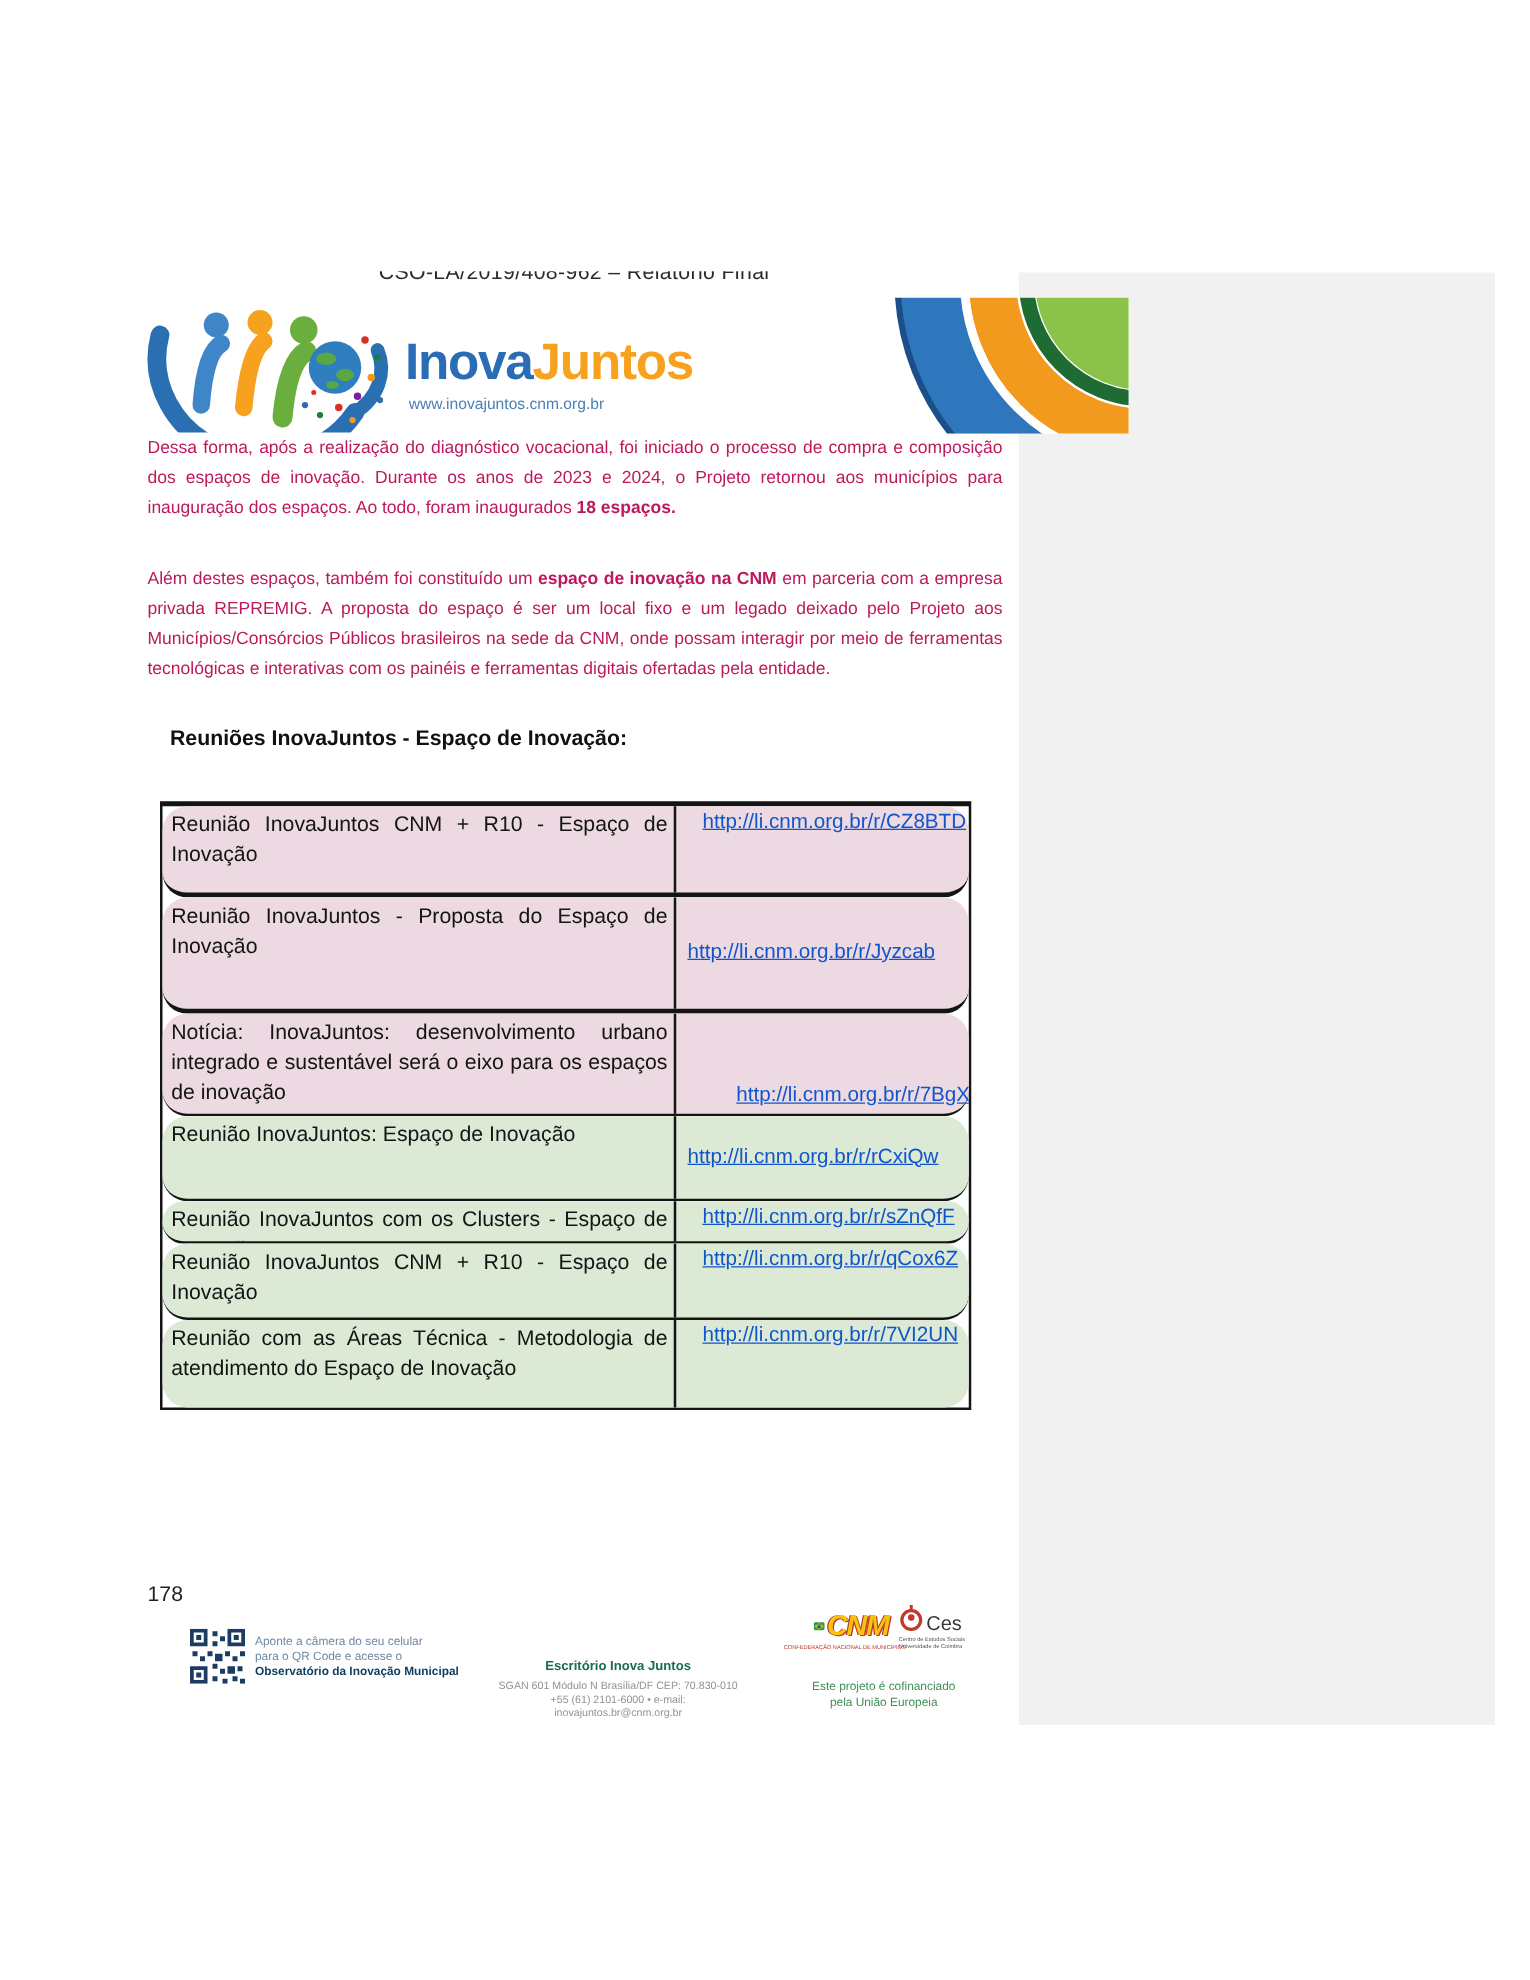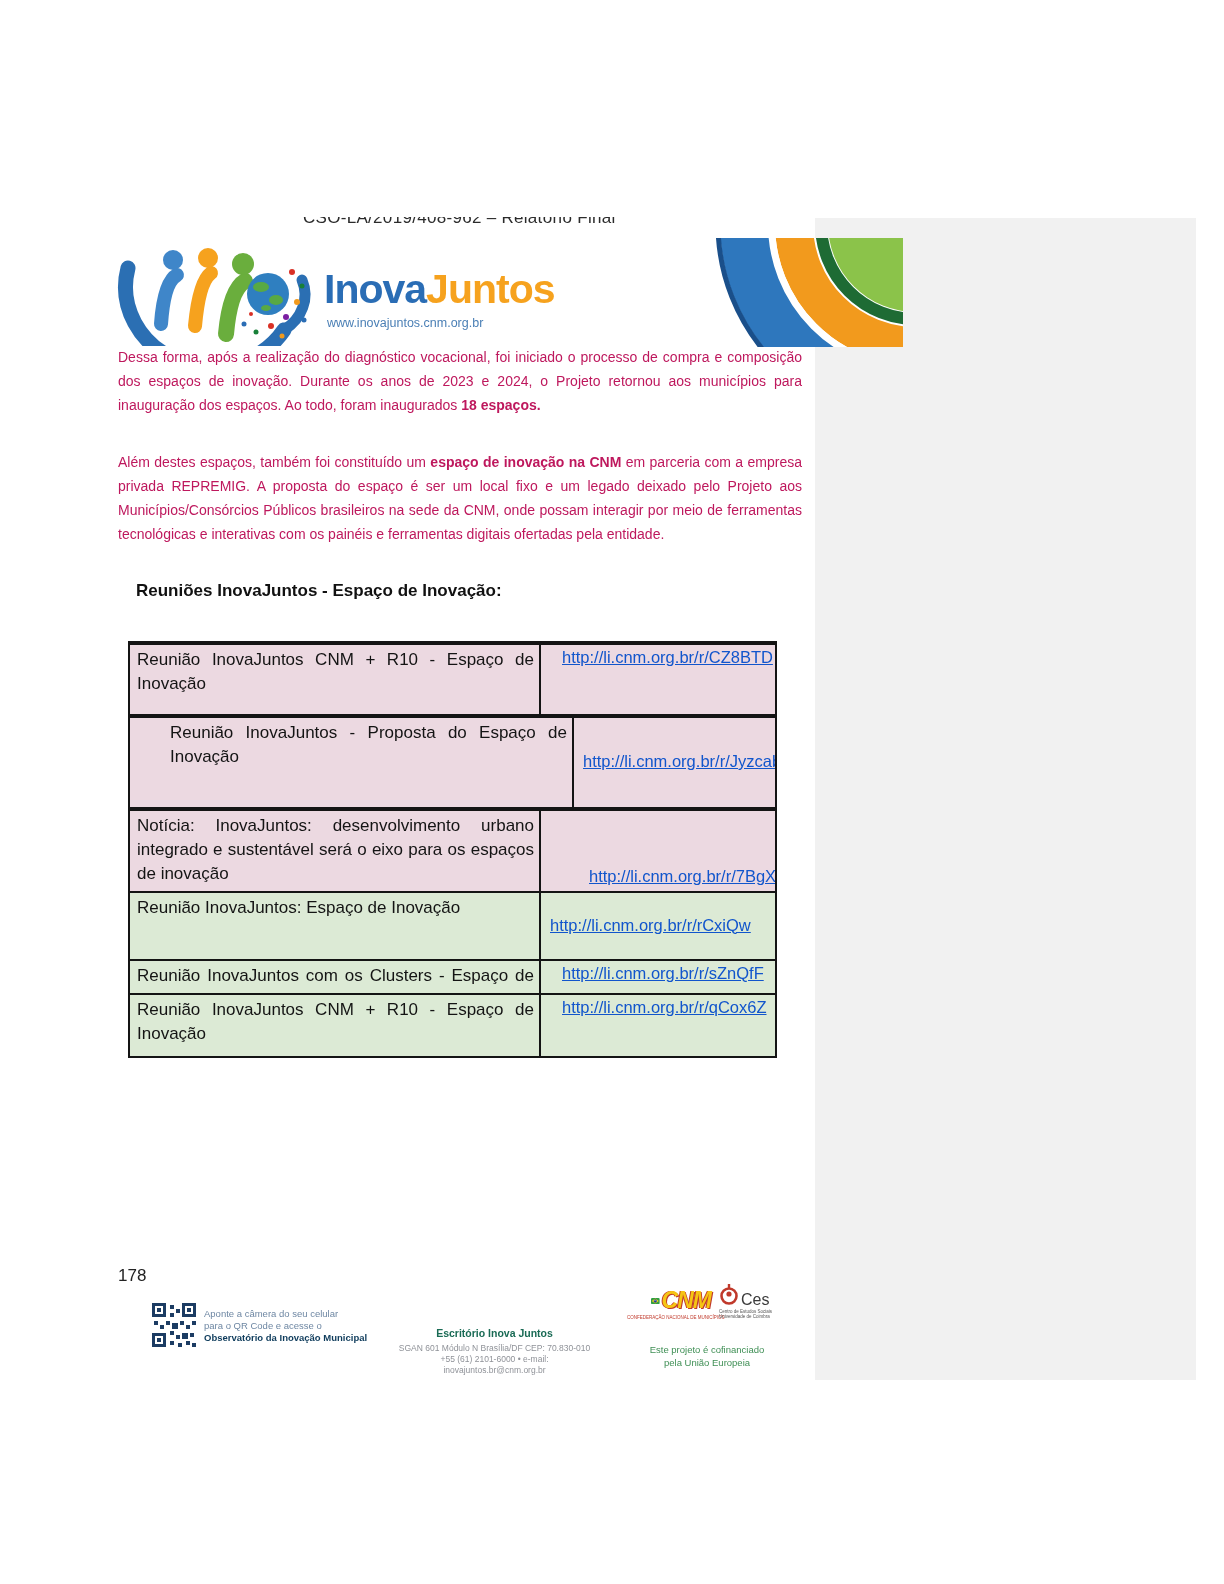--- a/index.html
+++ b/index.html
@@ -27,24 +27,24 @@
   
   .para { position:absolute; left:118px; width:684px; font-size:14px; line-height:24px; text-align:justify; color:#be185d; }
   .para.p1 { top:345px; }
   .para.p2 { top:450px; }
   .para b { font-weight:bold; }
 
   .section-heading { position:absolute; left:136px; top:581px; font-size:17px; font-weight:bold; color:#111; }
 
   
   .links-table { position:absolute; left:128px; top:641px; width:649px; border:2px solid #141414; border-top:4px solid #141414; }
-  .trow { display:flex; width:100%; border-bottom:2px solid #141414; }
+  .trow { display:flex; width:100%; border-bottom:2px solid #141414;border-radius:20px; }
   .trow:last-child { border-bottom:none; }
   .trow:nth-child(1) { height:73px; border-bottom:4px solid #141414; }
-  .trow:nth-child(2) { height:93px; border-bottom:4px solid #141414;padding-left:33px; }
+  .trow:nth-child(2) { height:93px; border-bottom:4px solid #141414; }
   .trow:nth-child(3) { height:82px; }
   .trow:nth-child(4) { height:68px; }
   .trow:nth-child(5) { height:34px; }
   .trow:nth-child(6) { height:61px; }
   .trow:nth-child(7) { height:70px; }
   .bg-pink { background:#ecd9e1; }
   .bg-green { background:#dcead5; }
   .title-cell { width:411px; border-right:2px solid #141414; padding:3px 5px 3px 7px; font-size:17px; line-height:24px; text-align:justify; color:#141414; overflow:hidden; }
   .link-cell { flex:1; display:flex; flex-direction:column; padding:1px 4px 3px 9px; overflow:hidden; }
   .link-cell.pos-top { justify-content:flex-start;padding-left:21px; }
@@ -157,20 +157,26 @@
       <div class="trow bg-green">
         <div class="title-cell">Reunião InovaJuntos com os Clusters - Espaço de Inovação</div>
         <div class="link-cell pos-top">
           <a href="#">http://li.cnm.org.br/r/sZnQfF</a>
         </div>
       </div>
       <div class="trow bg-green">
         <div class="title-cell">Reunião InovaJuntos CNM + R10 - Espaço de Inovação</div>
         <div class="link-cell pos-top">
           <a href="#">http://li.cnm.org.br/r/qCox6Z</a>
+        </div>
+      </div>
+      <div class="trow bg-green">
+        <div class="title-cell">Reunião com as Áreas Técnica - Metodologia de atendimento do Espaço de Inovação</div>
+        <div class="link-cell pos-top">
+          <a href="#">http://li.cnm.org.br/r/7VI2UN</a>
         </div>
       </div>
     </div>
 
   <div class="page-number">178</div>
 
   <svg class="qr-icon" width="44" height="44" viewBox="0 0 44 44">
     <g fill="#1c3c63">
       <rect x="0" y="0" width="14" height="14"></rect>
         <rect x="3" y="3" width="8" height="8" fill="#fff"></rect>

